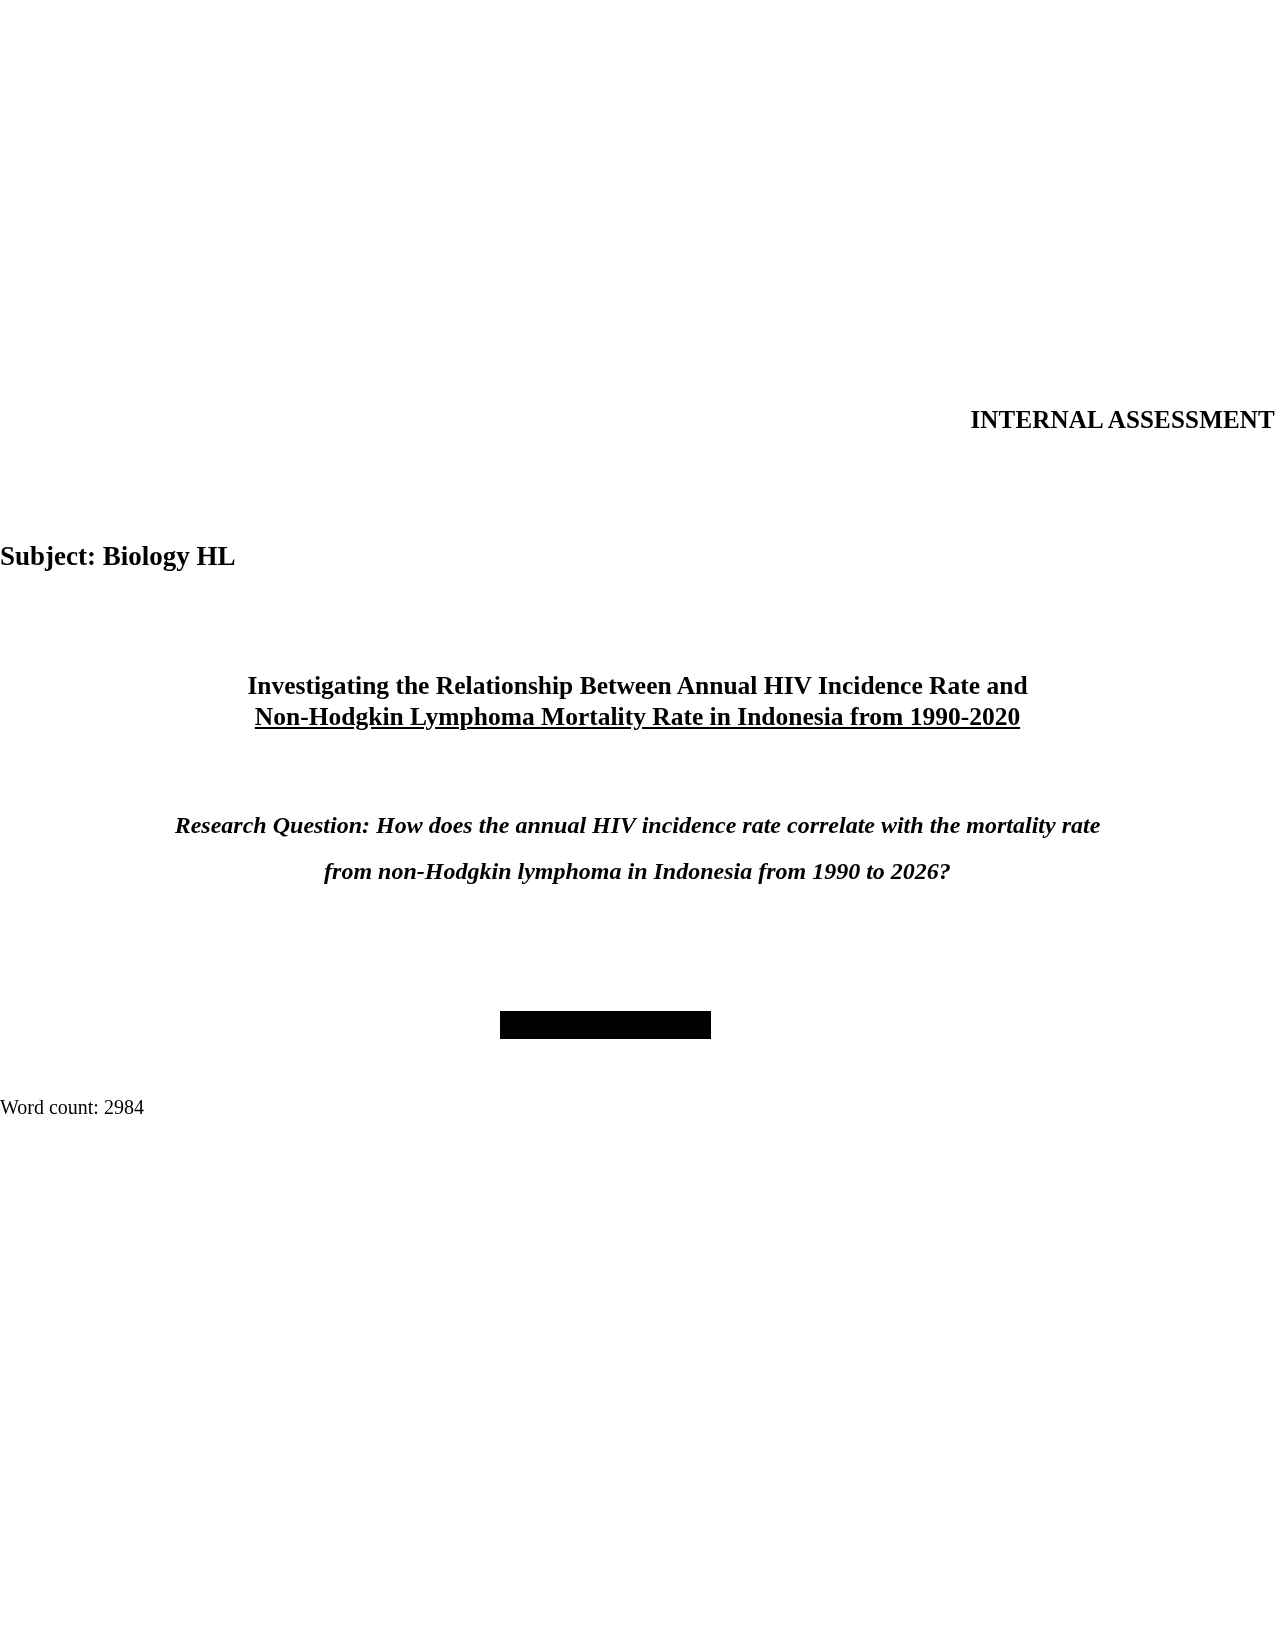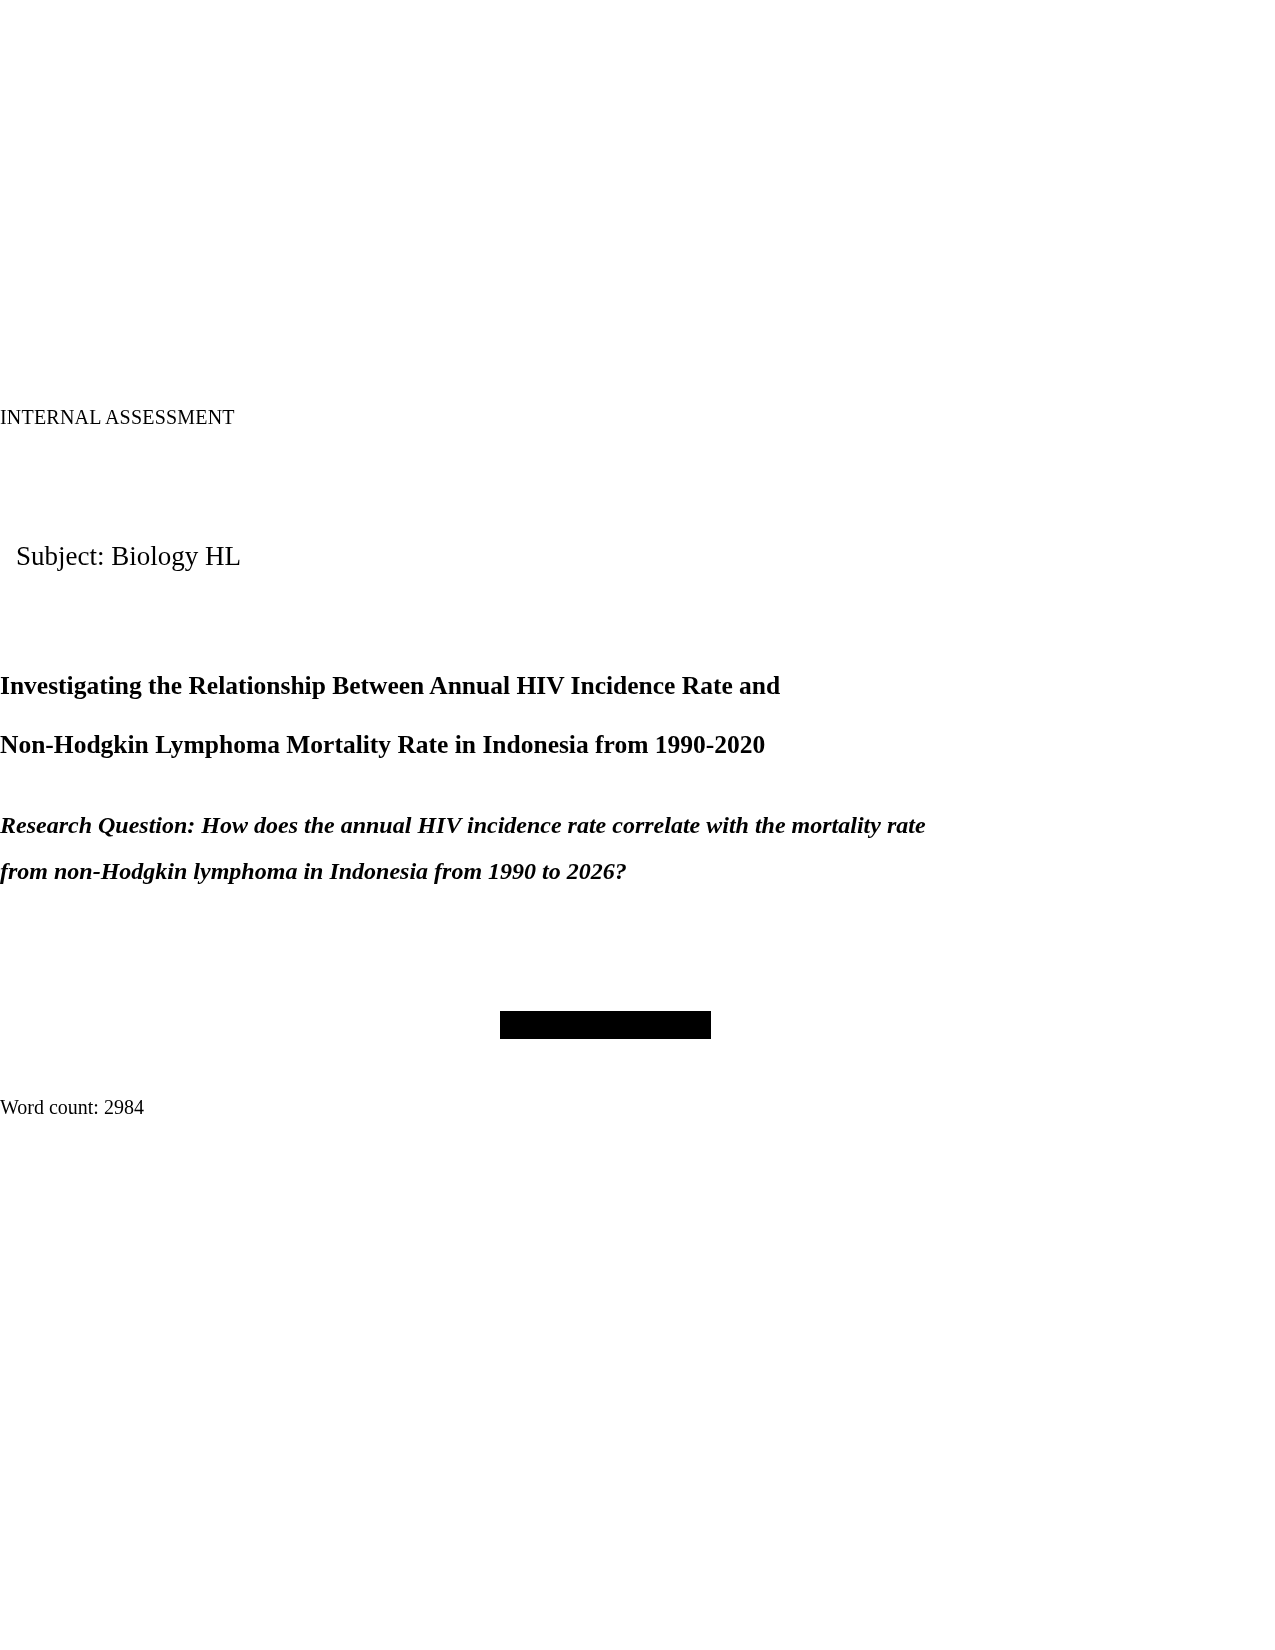--- a/index.html
+++ b/index.html
@@ -18,56 +18,58 @@
     position: relative;
     width: 1275px;
     height: 1650px;
     background: #ffffff;
     margin: 0 auto;
     overflow: hidden;
     box-sizing: border-box;
   }
 
   .line {
-    text-align: left;
+    text-align: center;
     line-height: 1.0;
   }
 
   
   .heading-internal-assessment {
     position: absolute;
     left: 0;
     right: 0;
     top: 406px;
-    font-size: 20px;
-    font-weight: normal;
+    font-size: 25px;
+    font-weight: bold;
     letter-spacing: 0.2px;
+    text-align: right;
   }
 
   
   .subject-line {
     position: absolute;
-    left: 16px;
+    left: 0;
     right: 0;
     top: 541px;
     font-size: 27px;
-    font-weight: normal;
+    font-weight: bold;
   }
 
   
   .title-block {
     position: absolute;
     left: 0;
     right: 0;
     top: 673px;
     font-size: 25.5px;
     font-weight: bold;
   }
   .title-block .line + .line {
-    margin-top: 33px;
+    margin-top: 5px;
+    text-decoration: underline;
   }
 
   
   .research-question-block {
     position: absolute;
     left: 0;
     right: 0;
     top: 813px;
     font-size: 24px;
     font-weight: bold;

